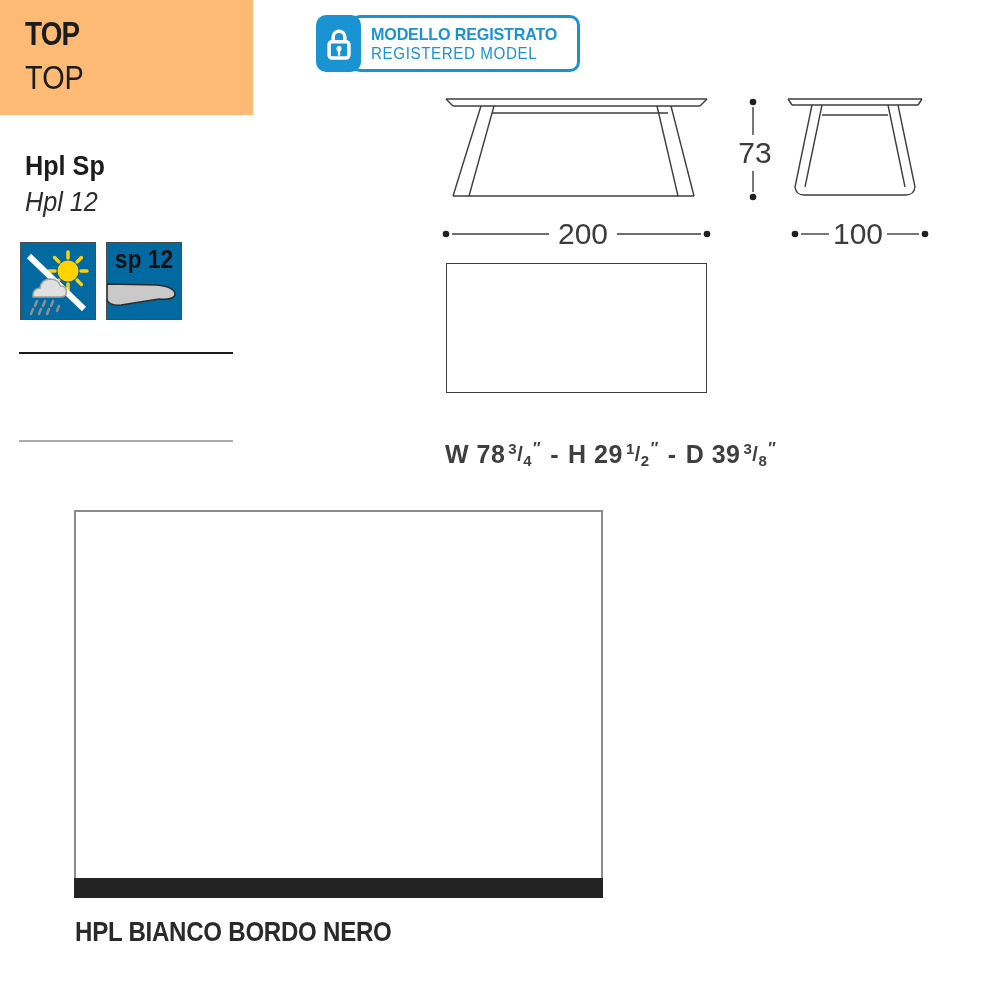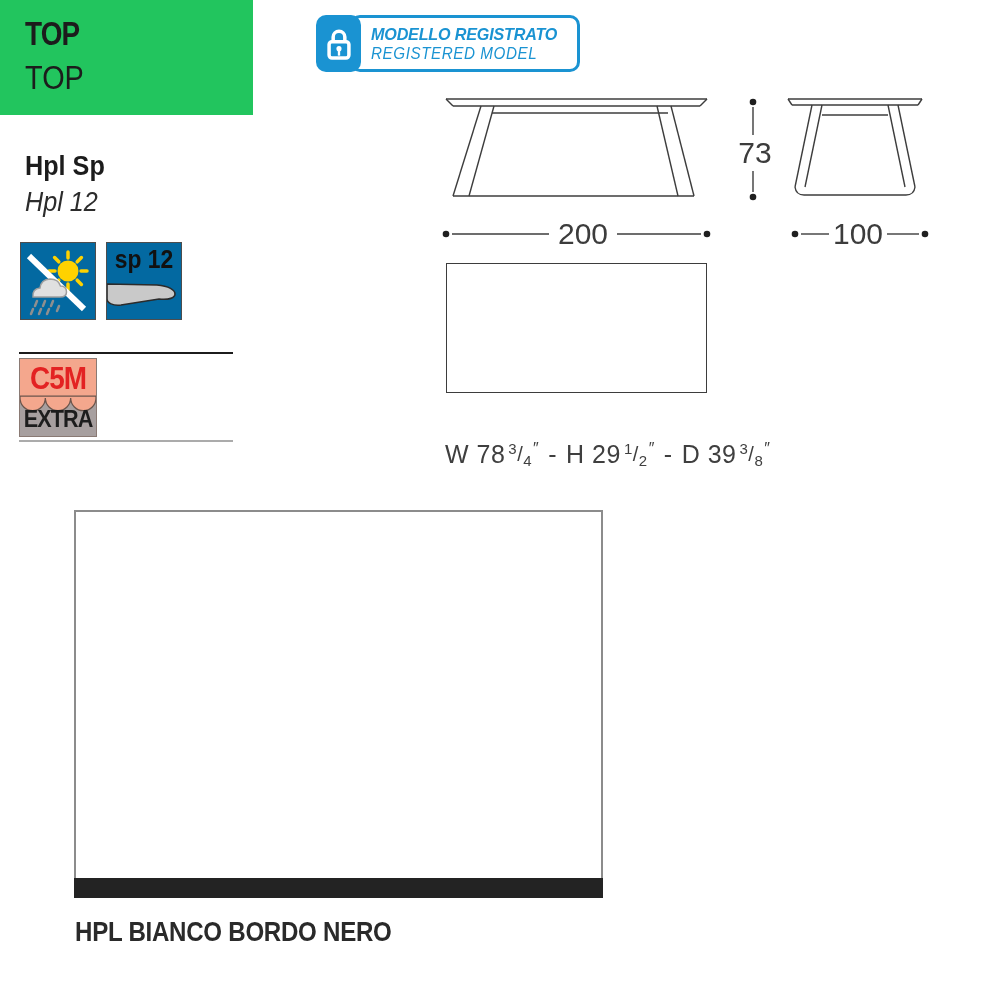--- a/index.html
+++ b/index.html
@@ -1,31 +1,31 @@
 <!DOCTYPE html>
 <html><head>
 <meta charset="utf-8">
 <style>
   html,body{margin:0;padding:0;background:#fff;}
   .page{position:relative;width:1000px;height:1000px;background:#ffffff;overflow:hidden;
         font-family:"Liberation Sans",sans-serif;color:#1d1d1d;}
 
   
-  .header-box{position:absolute;left:0;top:0;width:253px;height:115px;background:#22c55e;}
+  .header-box{position:absolute;left:0;top:0;width:253px;height:115px;background:#fdba74;}
   .page-title{position:absolute;left:25px;top:14px;font-size:34px;font-weight:bold;
               letter-spacing:-1px;color:#1c1c1c;display:inline-block;transform:scaleX(.82);transform-origin:left top;}
   .page-subtitle{position:absolute;left:25px;top:58px;font-size:34px;font-weight:normal;
               letter-spacing:0px;color:#1c1c1c;display:inline-block;transform:scaleX(.85);transform-origin:left top;}
 
   
   .reg-badge{position:absolute;left:316px;top:15px;display:flex;align-items:stretch;height:57px;}
   .lock-box{width:45px;background:#1a93d2;border-radius:10px;position:relative;z-index:2;
             display:flex;align-items:center;justify-content:center;}
   .reg-text-box{margin-left:-11px;background:#fff;border:3px solid #1a93d2;border-radius:10px;
-            padding:3px 10px 3px 18px;display:flex;flex-direction:column;justify-content:center;z-index:1;font-style:italic;}
+            padding:3px 10px 3px 18px;display:flex;flex-direction:column;justify-content:center;z-index:1;}
   .reg-line1{font-size:17px;font-weight:bold;color:#1a93d2;letter-spacing:-0.2px;white-space:nowrap;
              display:inline-block;transform:scaleX(.95);transform-origin:left center;}
   .reg-line2{font-size:16px;font-weight:normal;color:#1a93d2;letter-spacing:0.6px;white-space:nowrap;
              display:inline-block;transform:scaleX(.95);transform-origin:left center;}
 
   
   .mat-bold{position:absolute;left:25px;top:150px;font-size:28px;font-weight:bold;color:#1c1c1c;
             display:inline-block;transform:scaleX(.9);transform-origin:left top;}
   .mat-italic{position:absolute;left:25px;top:186px;font-size:28px;font-style:italic;color:#2c2c2c;
             display:inline-block;transform:scaleX(.9);transform-origin:left top;}
@@ -50,21 +50,21 @@
   .extra-text{position:absolute;left:0;top:46px;width:100%;text-align:center;font-size:24px;font-weight:bold;
             color:#1d1d1d;display:inline-block;transform:scaleX(.9);transform-origin:center top;letter-spacing:-1px;}
 
   
   .tech-svg{position:absolute;left:430px;top:85px;}
   .tech-svg text{font-family:"Liberation Sans",sans-serif;font-size:30px;fill:#3c3c3c;font-weight:300;}
   .topview-rect{position:absolute;left:446px;top:263px;width:261px;height:130px;
                 border:1.5px solid #3d3d3d;box-sizing:border-box;background:#fff;}
 
   
-  .imp-dims{position:absolute;left:445px;top:440px;font-size:25px;color:#3f3f3f;font-weight:normal;
+  .imp-dims{position:absolute;left:445px;top:440px;font-size:25px;color:#3f3f3f;font-weight:bold;
             letter-spacing:0.5px;white-space:nowrap;}
   .imp-dims .frac{display:inline-block;margin-left:3px;}
   .imp-dims .num{font-size:15px;position:relative;top:-9px;}
   .imp-dims .slash{font-size:20px;position:relative;top:-2px;}
   .imp-dims .den{font-size:15px;position:relative;top:3px;}
   .imp-dims .inch{font-size:16px;position:relative;top:-9px;margin-left:1px;}
   .imp-dims .dash{margin:0 9px;}
 
   
   .swatch{position:absolute;left:74px;top:510px;width:529px;height:388px;background:#ffffff;
@@ -134,29 +134,20 @@
 
   <div class="icon-box b2">
     <span class="box-label">sp 12</span>
     <svg width="73" height="75" viewBox="0 0 73 75">
       <path d="M0,41 L50,42 C62,43 68,47 68,51 C68,55 62,57 52,56 L14,62 C6,63 0,60 0,56 Z" fill="#c9c9c9" stroke="#2b2b2b" stroke-width="1.6"></path>
     </svg>
   </div>
 
 
   <div class="sep-top"></div>
-  <div class="c5m-badge">
-    <svg width="76" height="77" viewBox="0 0 78 79">
-      <rect x="0" y="0" width="78" height="42" fill="#f4a78d"></rect>
-      <rect x="0" y="42" width="78" height="37" fill="#a79f9f"></rect>
-      <path d="M0,38 V40 A13,13 0 0 0 26,40 A13,13 0 0 0 52,40 A13,13 0 0 0 78,40 V38 Z" fill="#f4a78d" stroke="#6b554c" stroke-width="1.3"></path>
-    </svg>
-    <span class="c5m-text">C5M</span>
-    <span class="extra-text">EXTRA</span>
-  </div>
   <div class="sep-bottom"></div>
 
   <svg class="tech-svg" width="510" height="170" viewBox="0 0 510 170">
     <g stroke="#3d3d3d" stroke-width="1.4" fill="none">
 
       <line x1="16" y1="14" x2="277" y2="14"></line>
       <line x1="23" y1="21" x2="270" y2="21"></line>
       <line x1="16" y1="14" x2="23" y2="21"></line>
       <line x1="277" y1="14" x2="270" y2="21"></line>
 

